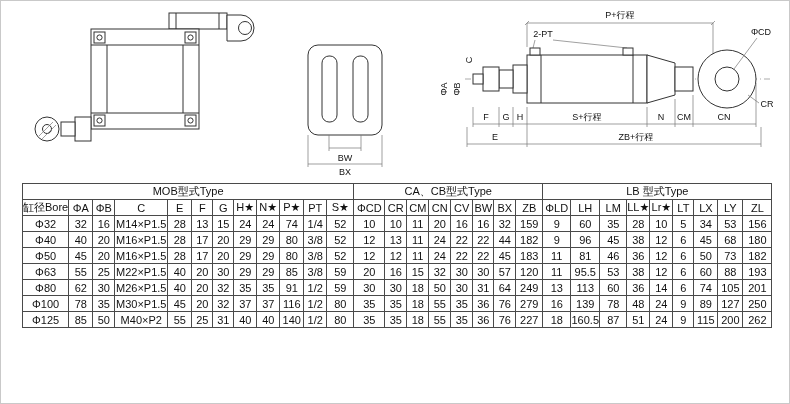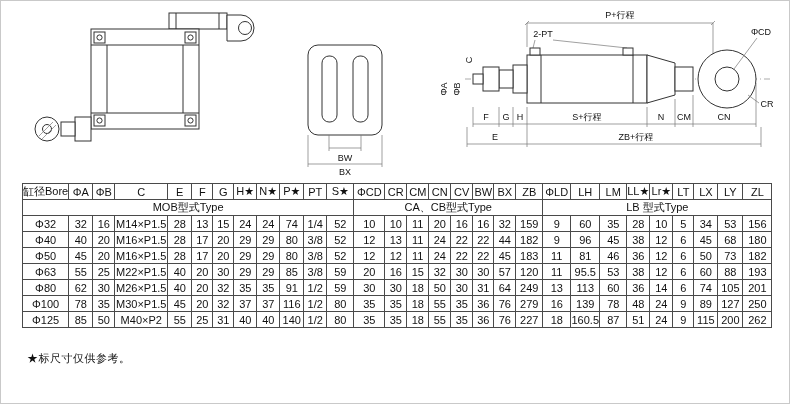--- a/index.html
+++ b/index.html
@@ -195,20 +195,25 @@
         <col style="width: 29px;">
         <col style="width: 27px;">
         <col style="width: 23px;">
         <col style="width: 23px;">
         <col style="width: 21px;">
         <col style="width: 24px;">
         <col style="width: 25px;">
         <col style="width: 29px;">
       </colgroup>
     <thead>
+      <tr id="group-row">
+          <th colspan="12">MOB型式Type</th>
+          <th colspan="8">CA、CB型式Type</th>
+          <th colspan="9">LB 型式Type</th>
+        </tr>
       <tr id="header-row">
           <th>缸径Bore</th>
           <th>ΦA</th>
           <th>ΦB</th>
           <th>C</th>
           <th>E</th>
           <th>F</th>
           <th>G</th>
           <th>H★</th>
           <th>N★</th>
@@ -226,25 +231,20 @@
           <th>ΦLD</th>
           <th>LH</th>
           <th>LM</th>
           <th>LL★</th>
           <th>Lr★</th>
           <th>LT</th>
           <th>LX</th>
           <th>LY</th>
           <th>ZL</th>
         </tr>
-      <tr id="group-row">
-          <th colspan="12">MOB型式Type</th>
-          <th colspan="8">CA、CB型式Type</th>
-          <th colspan="9">LB 型式Type</th>
-        </tr>
     </thead>
     <tbody id="table-body">
         <tr>
           <td>Φ32</td>
           <td>32</td>
           <td>16</td>
           <td>M14×P1.5</td>
           <td>28</td>
           <td>13</td>
           <td>15</td>
@@ -454,16 +454,15 @@
           <td>24</td>
           <td>9</td>
           <td>115</td>
           <td>200</td>
           <td>262</td>
         </tr>
       </tbody>
   </table>
 
   <div class="notes">
-    <div class="cn">★标尺寸仅供参考。</div>
   </div>
 
 </div>
 
 </body></html>

